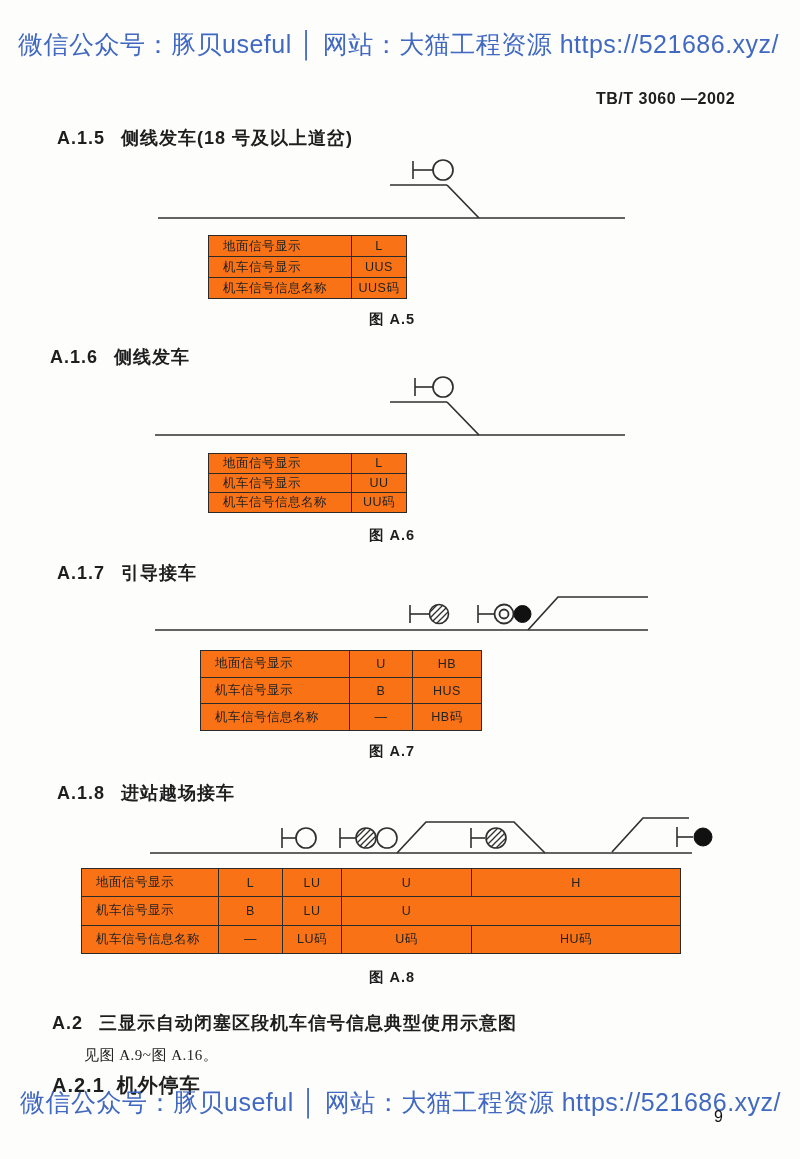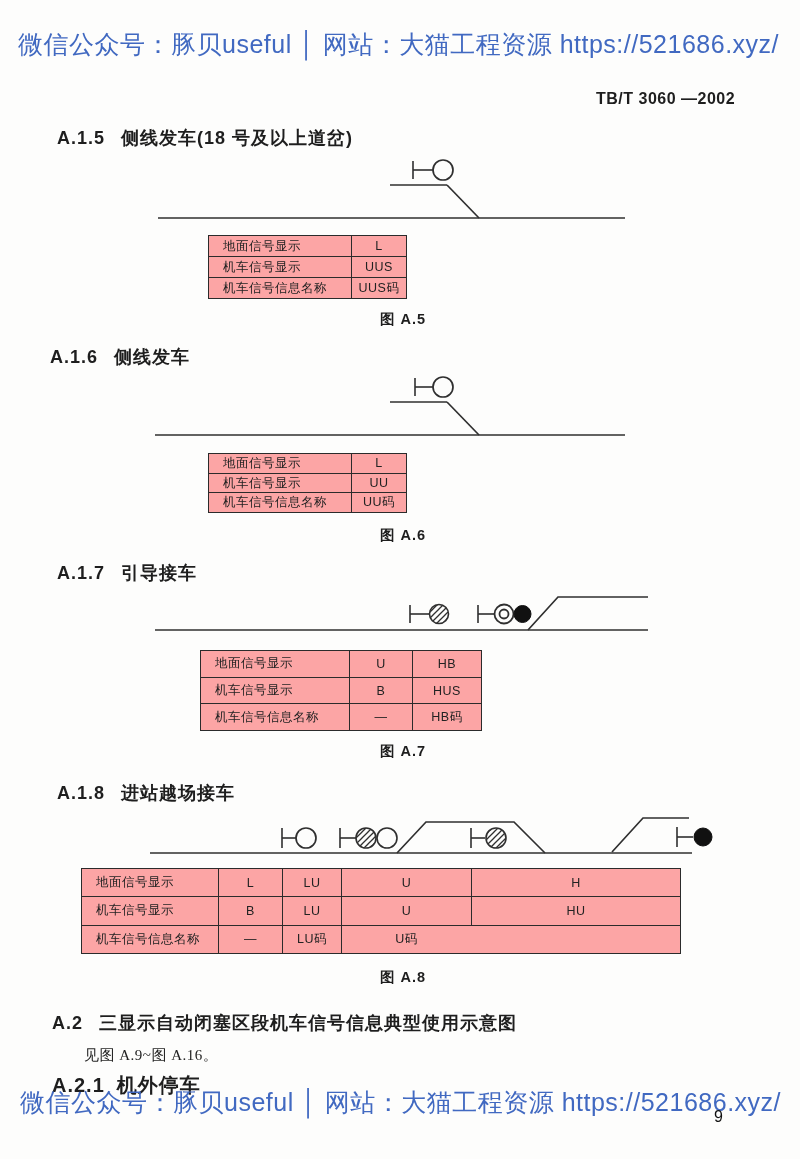--- a/index.html
+++ b/index.html
@@ -12,27 +12,27 @@
   .watermark{
     font-size:25px;letter-spacing:.5px;white-space:nowrap;
     font-family:"Liberation Sans","DejaVu Sans",sans-serif;
     text-align:right;
   }
   .doc-number{font-weight:bold;font-size:16px;letter-spacing:.5px;}
   .sec-heading{font-weight:bold;font-size:18px;white-space:nowrap;}
   .sec-heading .num{letter-spacing:1px;margin-right:16px;}
   .sec-heading .ttl{letter-spacing:1px;}
   .fig-caption{
-    left:11px;width:784px;text-align:center;font-weight:bold;font-size:14.5px;
+    left:0;width:784px;text-align:center;font-weight:bold;font-size:14.5px;
     letter-spacing:1px;
   }
   .note-line{font-size:15px;font-family:"Liberation Serif","DejaVu Serif",serif;letter-spacing:.5px;}
   .tbl{
     display:flex;flex-direction:column;
-    border:1.8px solid #2b2b2b;background:#fca5a5;box-sizing:border-box;
+    border:1.8px solid #2b2b2b;background:#f97316;box-sizing:border-box;
   }
   .tbl .tr{display:flex;flex:1;}
   .tbl .tr + .tr{border-top:1.4px solid #2b2b2b;}
   .tbl .td{
     border-left:1.4px solid #2b2b2b;display:flex;align-items:center;justify-content:center;
     font-size:12.5px;letter-spacing:.5px;box-sizing:border-box;color:#222;
   }
   .tbl .td:first-child{border-left:none;justify-content:flex-start;padding-left:14px;}
   .cols2 .td:nth-child(1){flex:0 0 142px;}
   .cols2 .td:nth-child(2){flex:1;}
@@ -208,27 +208,27 @@
       <div class="td">L</div>
       <div class="td">LU</div>
       <div class="td">U</div>
       <div class="td">H</div>
     </div>
     <div class="tr">
       <div class="td">机车信号显示</div>
       <div class="td">B</div>
       <div class="td">LU</div>
       <div class="td">U</div>
-      <div class="td">HU</div>
     </div>
     <div class="tr">
       <div class="td">机车信号信息名称</div>
       <div class="td">—</div>
       <div class="td">LU码</div>
       <div class="td">U码</div>
+      <div class="td">HU码</div>
     </div>
   </div>
 
 <div class="abs fig-caption" style="top:968px;">图 A.8</div>
 
 <div class="abs sec-heading" style="left:52px;top:1011px;">
   <span class="num">A.2</span><span class="ttl">三显示自动闭塞区段机车信号信息典型使用示意图</span>
 </div>
 
 <div class="abs note-line" style="left:84px;top:1046px;">见图 A.9~图 A.16。</div>

